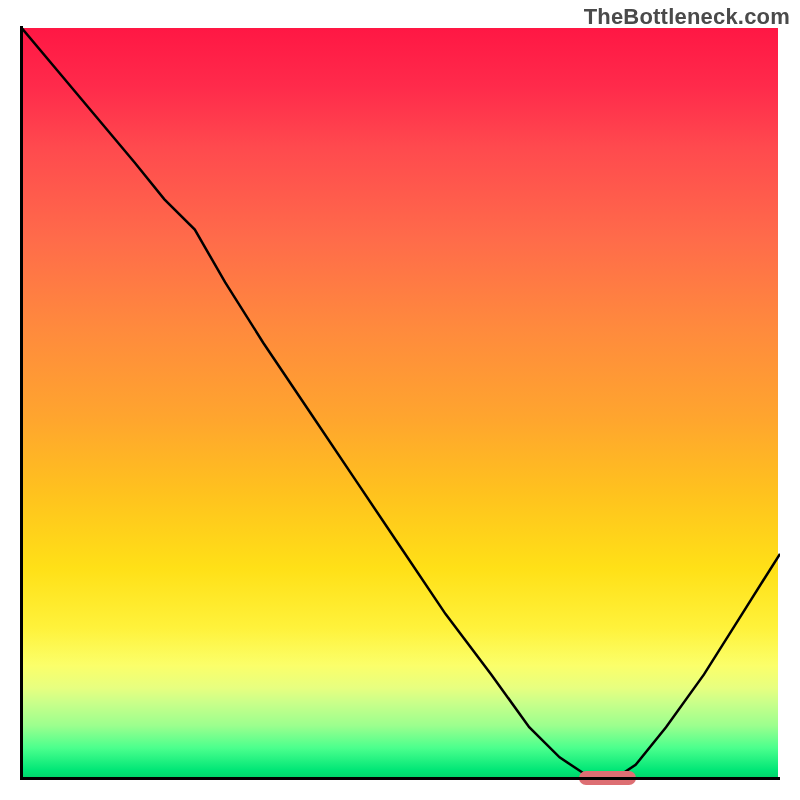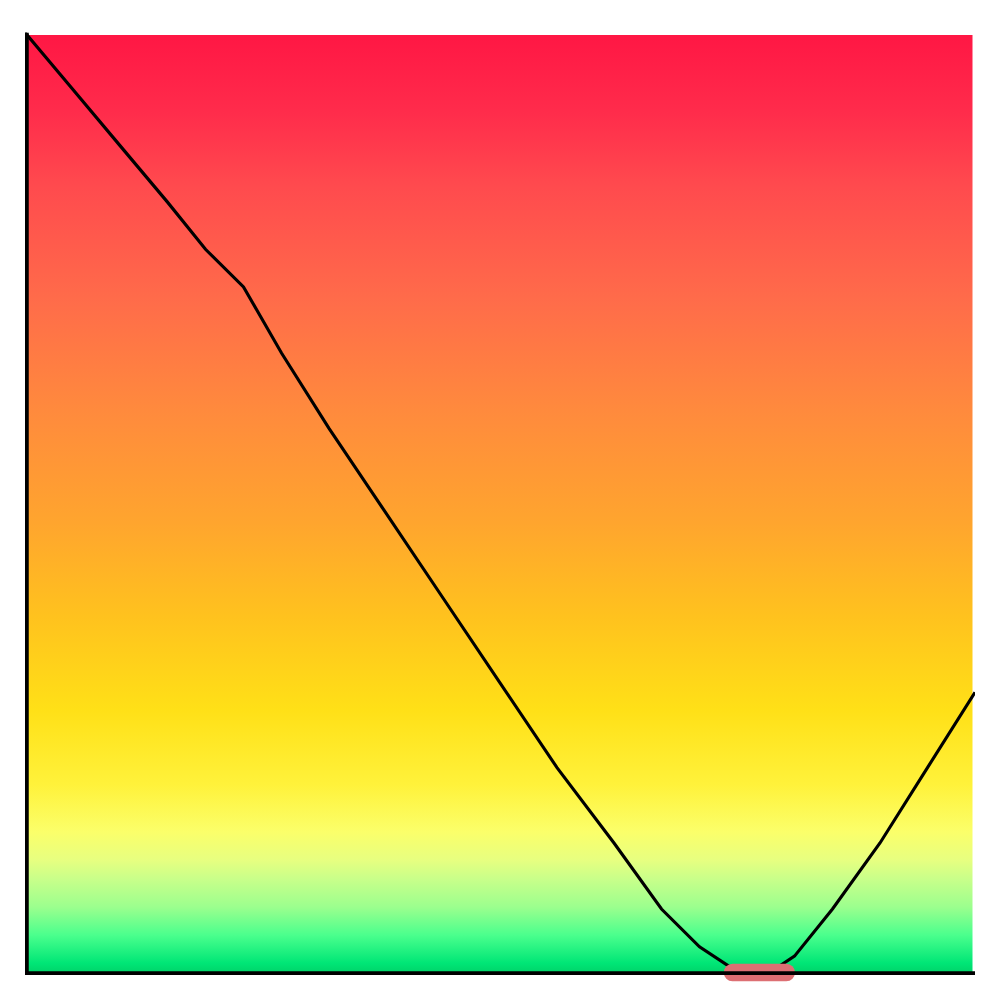--- a/index.html
+++ b/index.html
@@ -89,20 +89,21 @@
     position: absolute;
     background: #dd6f73;
     border-radius: 8px;
     height: 14px;
   }
 </style>
 </head>
 <body>
 <div class="wrap">
 
+  <div class="watermark">TheBottleneck.com</div>
 
   <div class="plot-area">
 
     <div class="gradient-fill"></div>
 
     <svg class="curve" viewBox="0 0 760 754" preserveAspectRatio="none">
       <path id="curve-path" d="M0.0 0.0 L38.0 45.2 L76.0 90.5 L114.0 135.7 L144.4 173.4 L174.8 203.6 L205.2 256.4 L243.2 316.7 L288.8 384.5 L334.4 452.4 L380.0 520.3 L425.6 588.1 L471.2 648.4 L509.2 701.2 L539.6 731.4 L562.4 746.5 L577.6 754.0 L592.8 754.0 L615.6 738.9 L646.0 701.2 L684.0 648.4 L722.0 588.1 L760.0 527.8"></path>
     </svg>
 
     <div class="marker" id="marker" style="left: 558.6px; width: 57px; bottom: -5px;"></div>

